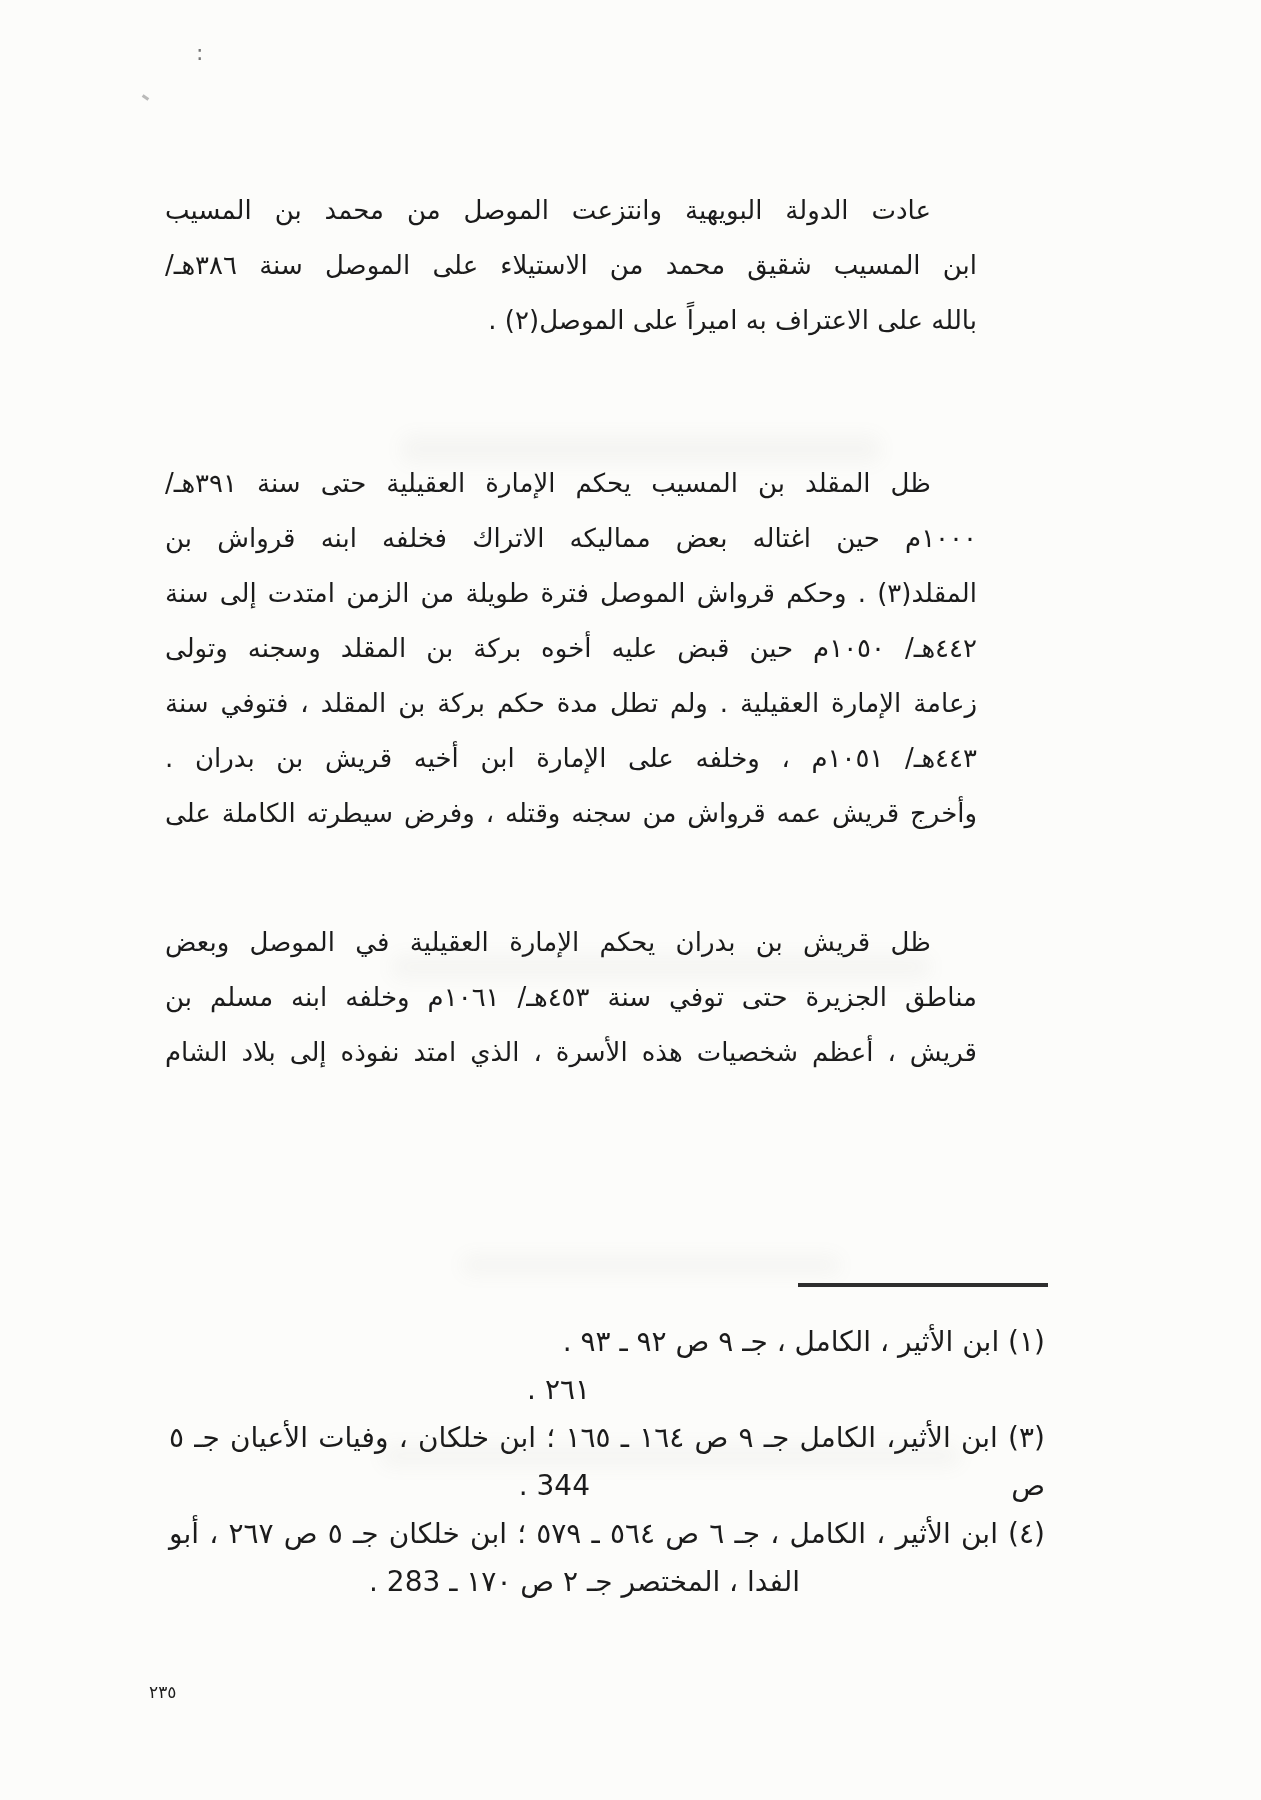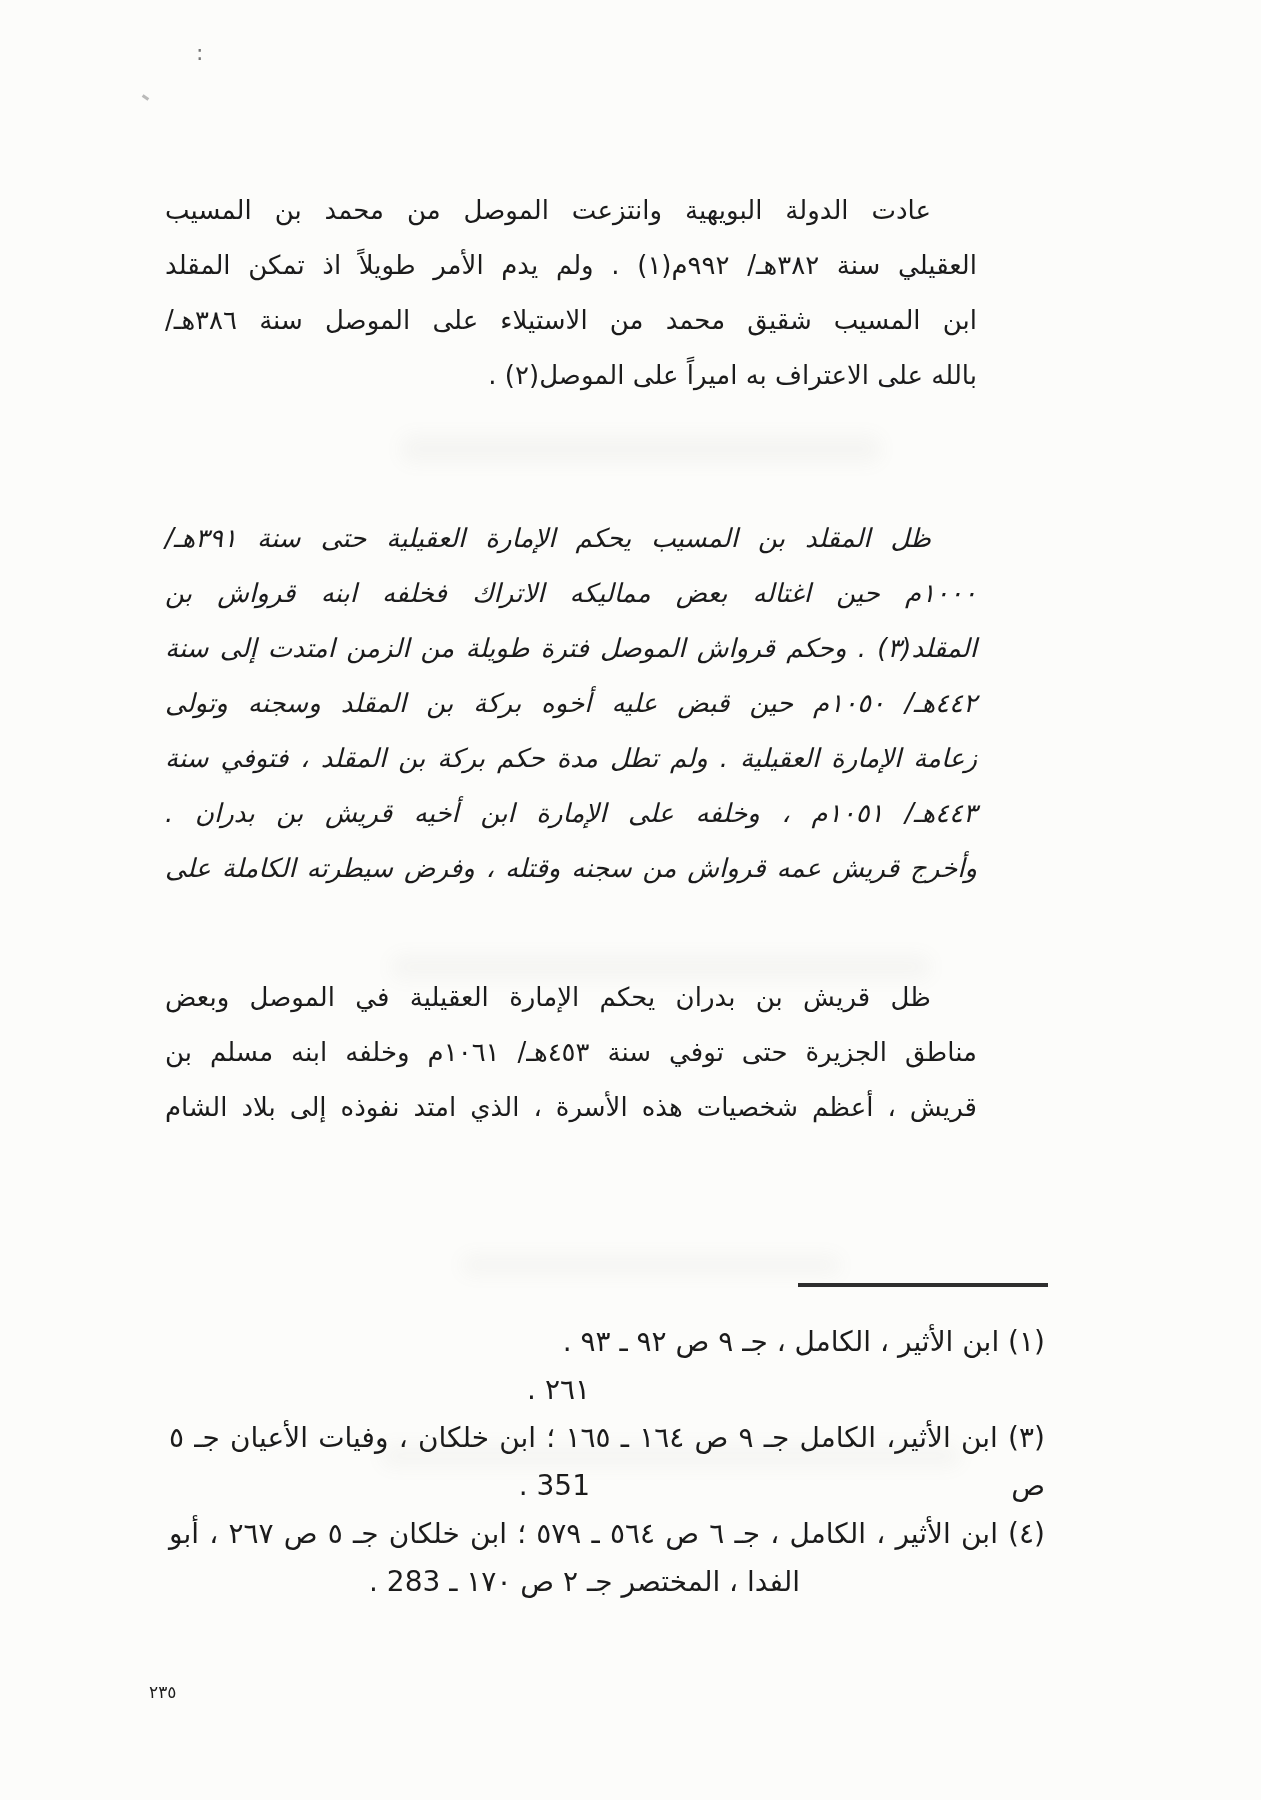--- a/index.html
+++ b/index.html
@@ -42,21 +42,21 @@
   .body-text {
     position: absolute;
     top: 183px;
     right: 284px;
     width: 812px;
     direction: rtl;
     font-size: 26px;
     line-height: 55px;
   }
   .para { margin: 0; }
-  .para.p2 { margin-top: 108px; font-style: italic; }
+  .para.p2 { margin-top: 108px; }
   .para.p3 { margin-top: 74px; }
   .line {
     text-align: justify;
     text-align-last: justify;
     white-space: normal;
     height: 55px;
     overflow: visible;
   }
   .line.short { text-align-last: right; }
   .line.indent { padding-right: 46px; }
@@ -107,21 +107,20 @@
 
   <div class="smudge" style="top:435px; right:380px; width:480px; height:28px;"></div>
   <div class="smudge" style="top:955px; right:330px; width:540px; height:24px;"></div>
   <div class="smudge" style="top:1255px; right:420px; width:380px; height:20px;"></div>
   <div class="smudge" style="top:1445px; right:300px; width:580px; height:22px;"></div>
 
   <div class="body-text">
 
     <div class="para p1">
       <div class="line indent">عادت الدولة البويهية وانتزعت الموصل من محمد بن المسيب</div>
-      <div class="line">العقيلي سنة ٣٨٢هـ/ ٩٩٢م(١) . ولم يدم الأمر طويلاً اذ تمكن المقلد</div>
       <div class="line">ابن المسيب شقيق محمد من الاستيلاء على الموصل سنة ٣٨٦هـ/</div>
       <div class="line short">بالله على الاعتراف به اميراً على الموصل(٢) .</div>
     </div>
 
     <div class="para p2">
       <div class="line indent">ظل المقلد بن المسيب يحكم الإمارة العقيلية حتى سنة ٣٩١هـ/</div>
       <div class="line">١٠٠٠م حين اغتاله بعض مماليكه الاتراك فخلفه ابنه قرواش بن</div>
       <div class="line">المقلد(٣) . وحكم قرواش الموصل فترة طويلة من الزمن امتدت إلى سنة</div>
       <div class="line">٤٤٢هـ/ ١٠٥٠م حين قبض عليه أخوه بركة بن المقلد وسجنه وتولى</div>
       <div class="line">زعامة الإمارة العقيلية . ولم تطل مدة حكم بركة بن المقلد ، فتوفي سنة</div>
@@ -136,20 +135,20 @@
     </div>
 
   </div>
 
   <div class="fn-sep"></div>
 
   <div class="footnotes">
     <div class="fn-line short">(١) ابن الأثير ، الكامل ، جـ ٩ ص ٩٢ ـ ٩٣ .</div>
     <div class="fn-line cont-deep">٢٦١ .</div>
     <div class="fn-line">(٣) ابن الأثير، الكامل جـ ٩ ص ١٦٤ ـ ١٦٥ ؛ ابن خلكان ، وفيات الأعيان جـ ٥ ص</div>
-    <div class="fn-line cont-deep">351 .</div>
+    <div class="fn-line cont-deep">344 .</div>
     <div class="fn-line">(٤) ابن الأثير ، الكامل ، جـ ٦ ص ٥٦٤ ـ ٥٧٩ ؛ ابن خلكان جـ ٥ ص ٢٦٧ ، أبو</div>
     <div class="fn-line cont-mid">الفدا ، المختصر جـ ٢ ص ١٧٠ ـ 283 .</div>
   </div>
 
   <div class="page-number">٢٣٥</div>
 
 </div>
 
 </body></html>

